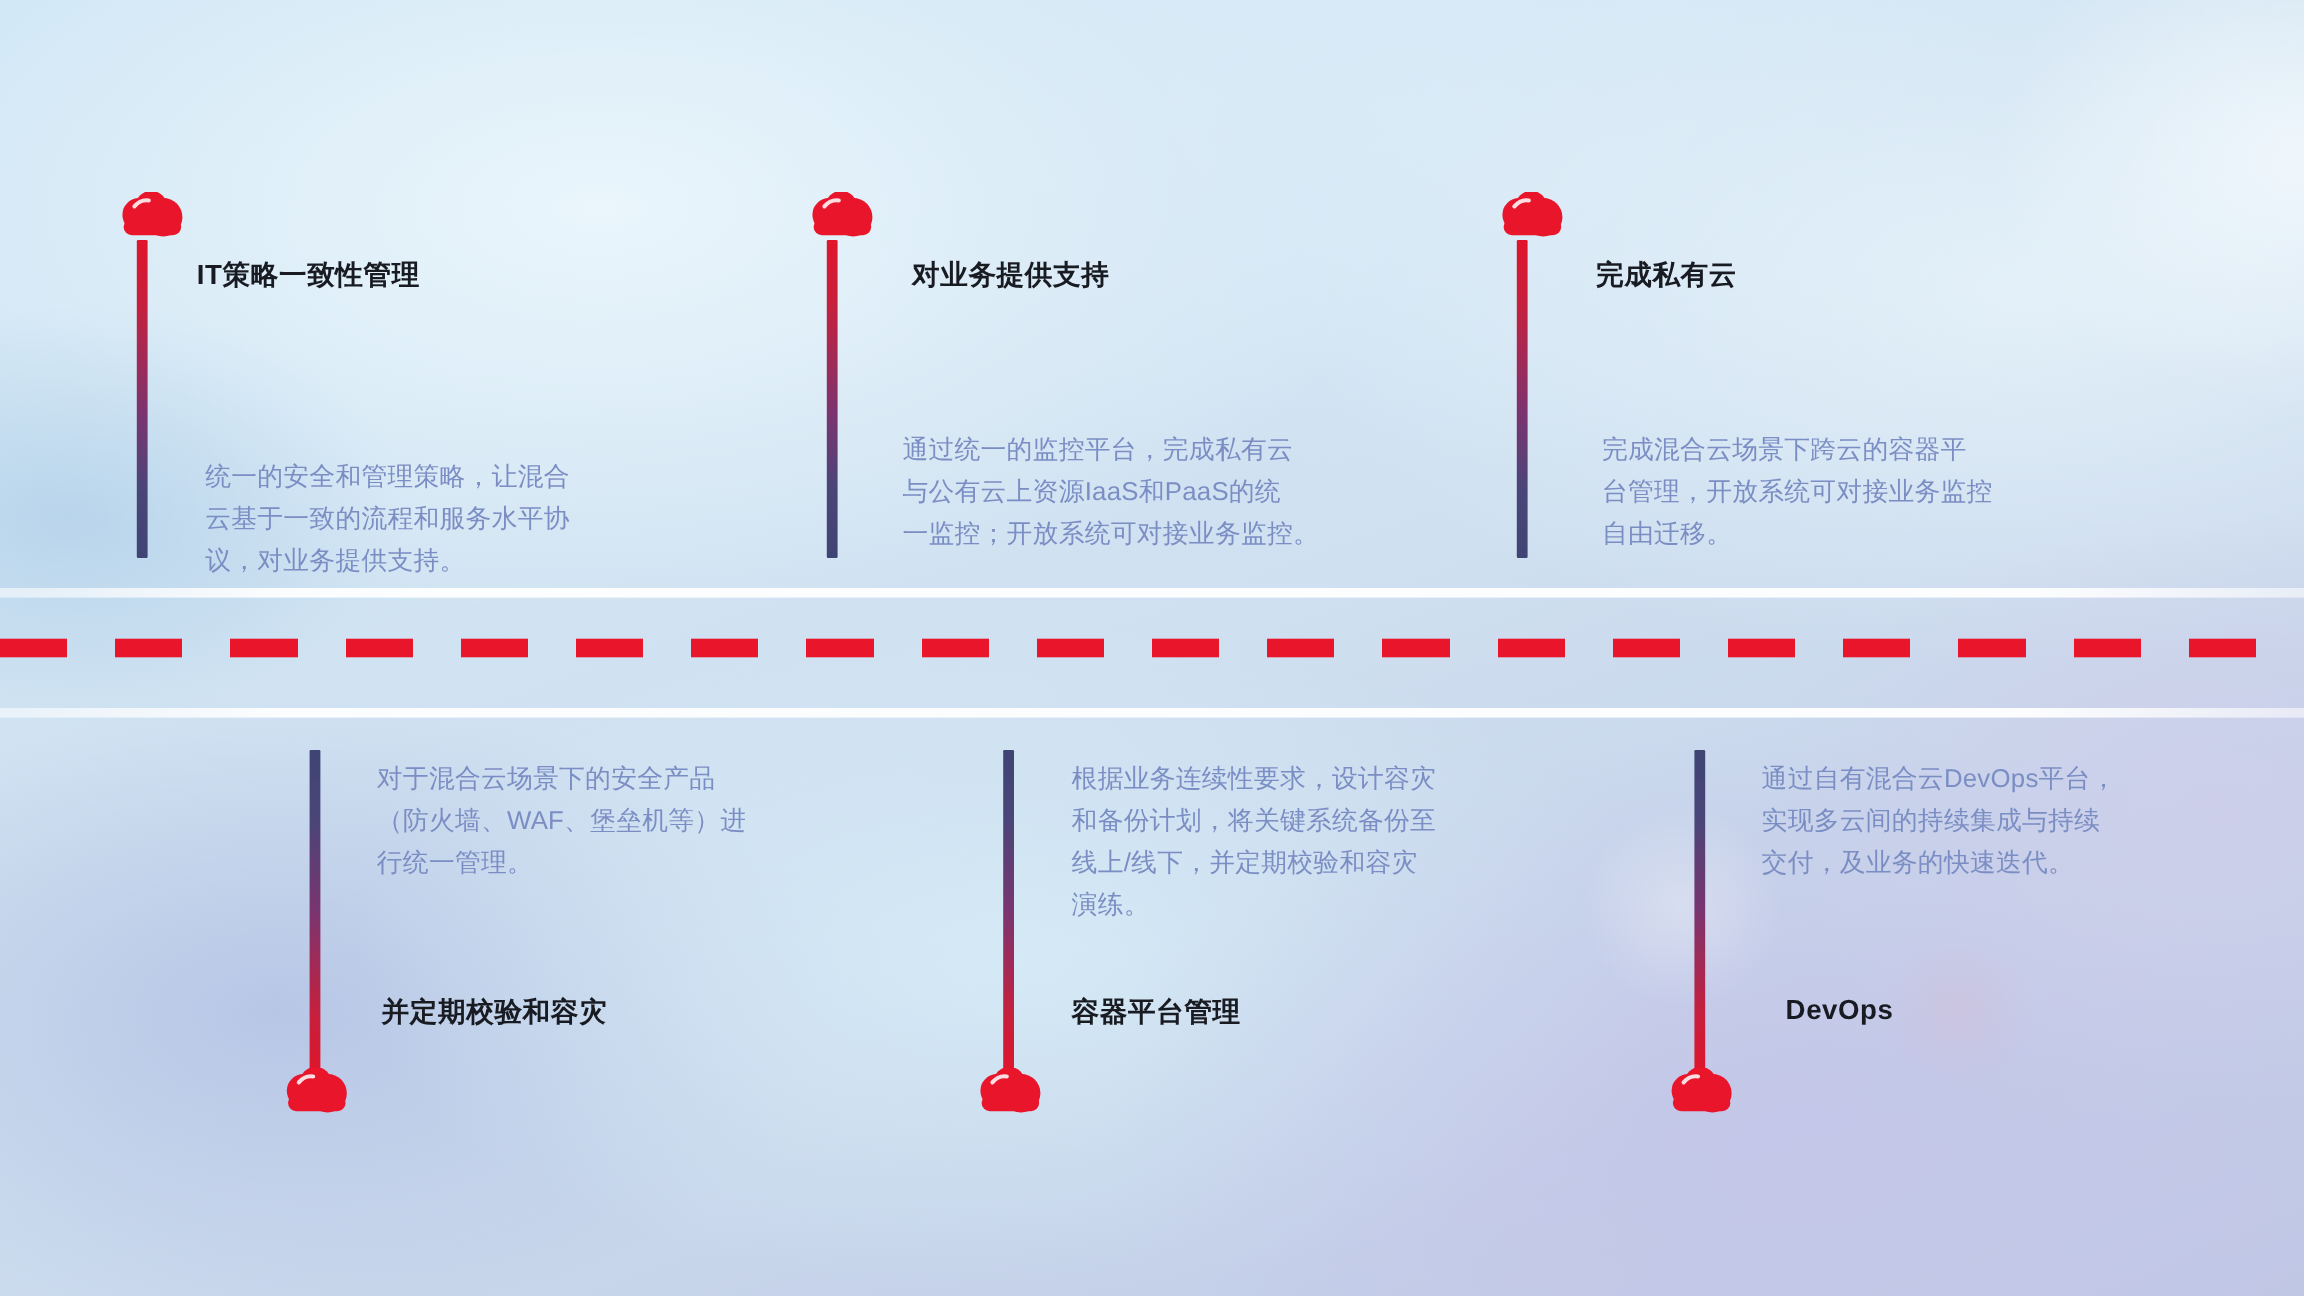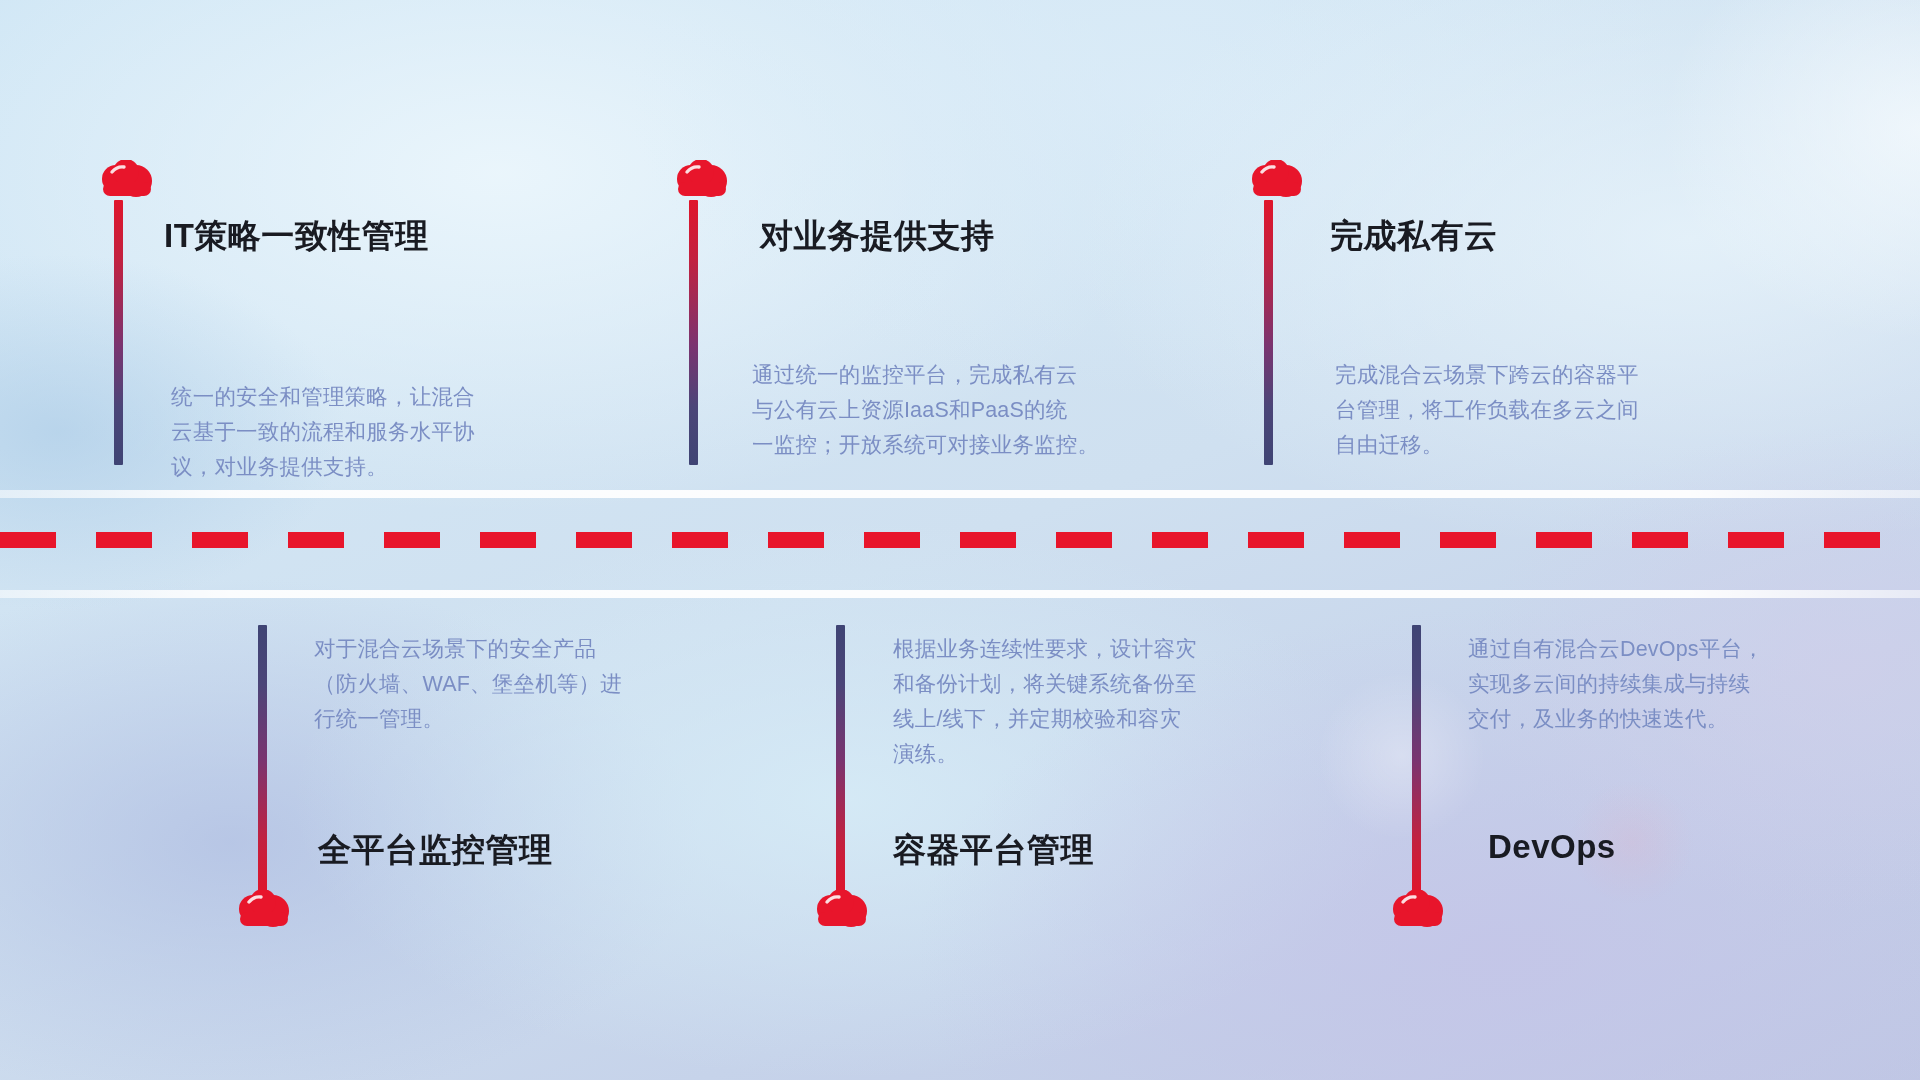--- a/index.html
+++ b/index.html
@@ -46,21 +46,21 @@
   .stem.down { background:linear-gradient(180deg,#e0152b 0%,#c3213f 22%,#7a3470 55%,#4b4578 78%,#3f4474 100%); }
   .stem.up   { background:linear-gradient(180deg,#3f4474 0%,#4b4578 22%,#7a3470 50%,#c3213f 80%,#e0152b 100%); }
 
   
   .cloud { position:absolute; width:64px; height:44px; }
   .cloud svg { display:block; width:64px; height:44px; }
 
   
   .title {
     position:absolute; white-space:nowrap;
-    font-size:33px; font-weight:700; color:#191b22;
+    font-size:23px; font-weight:700; color:#191b22;
     letter-spacing:.5px;
   }
   .desc {
     position:absolute;
     font-size:21.5px; line-height:35px; color:#7b8ec4;
     letter-spacing:.2px; white-space:pre-line;
   }
 </style>
 </head>
 <body>
@@ -134,30 +134,30 @@
           <circle cx="41" cy="21" r="16"></circle>
           <circle cx="31" cy="12" r="13"></circle>
       <rect x="8" y="22" width="48" height="14" rx="7"></rect>
     </g>
     <path d="M17 12 q5 -6 12 -5" stroke="#fdf0f1" stroke-width="3.4" fill="none" stroke-linecap="round" opacity=".92"></path>
     </svg>
   </div>
   <div class="stem down" style="left:1264px; top:200px; height:265px;"></div>
   <div class="title" style="left:1330px; top:214px;">完成私有云</div>
   <div class="desc" style="left:1335px; top:358px; width:440px;">完成混合云场景下跨云的容器平
-台管理，将工作负载在多云之间
+台管理，开放系统可对接业务监控
 自由迁移。</div>
 </div>
 
 <div class="col">
   <div class="desc" style="left:314px; top:632px; width:440px;">对于混合云场景下的安全产品
 （防火墙、WAF、堡垒机等）进
 行统一管理。</div>
   <div class="stem up" style="left:258px; top:625px; height:270px;"></div>
-  <div class="title" style="left:318px; top:828px;">全平台监控管理</div>
+  <div class="title" style="left:318px; top:828px;">并定期校验和容灾</div>
   <div class="cloud" style="left:232px; top:890px;">
     <svg viewBox="0 0 64 44">
         <g fill="#e8152b">
       <circle cx="21" cy="19" r="14"></circle>
           <circle cx="41" cy="21" r="16"></circle>
           <circle cx="31" cy="12" r="13"></circle>
       <rect x="8" y="22" width="48" height="14" rx="7"></rect>
     </g>
     <path d="M17 12 q5 -6 12 -5" stroke="#fdf0f1" stroke-width="3.4" fill="none" stroke-linecap="round" opacity=".92"></path>
     </svg>

